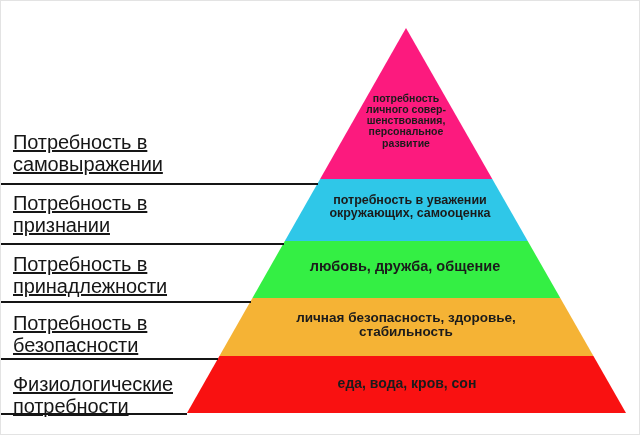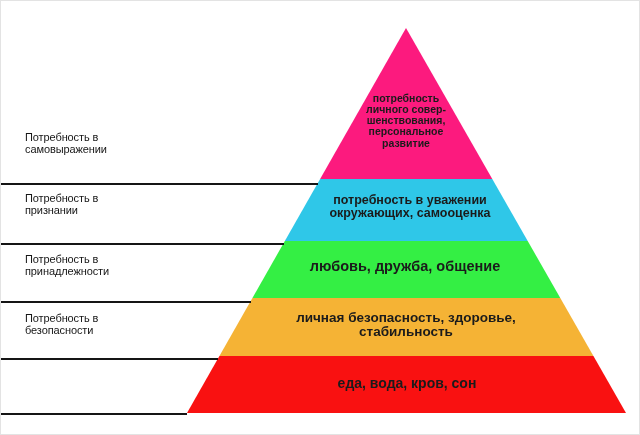--- a/index.html
+++ b/index.html
@@ -30,26 +30,27 @@
     position: absolute;
     text-align: center;
     color: #1b1b1b;
     font-weight: bold;
     line-height: 1.06;
     white-space: pre-line;
     pointer-events: none;
   }
   .left-label {
     position: absolute;
-    left: 24px;
+    left: 12px;
     color: #161616;
-    font-size: 11px;
+    font-size: 20px;
     line-height: 1.1;
     white-space: pre-line;
     letter-spacing: -0.1px;
+    text-decoration: underline;
   }
   .sep-line {
     position: absolute;
     left: 0;
     height: 0;
     border-top: 2px solid #151515;
   }
 </style>
 </head>
 <body>
@@ -71,20 +72,22 @@
   <div class="sep-line" id="sep-4" style="top: 412px; width: 186px;"></div>
 
   <div class="left-label" id="label-0" style="top: 130px;">Потребность в
 самовыражении</div>
   <div class="left-label" id="label-1" style="top: 191px;">Потребность в
 признании</div>
   <div class="left-label" id="label-2" style="top: 252px;">Потребность в
 принадлежности</div>
   <div class="left-label" id="label-3" style="top: 311px;">Потребность в
 безопасности</div>
+  <div class="left-label" id="label-4" style="top: 372px;">Физиологические
+потребности</div>
 
   <div class="tier-text" id="tier-text-0" style="font-size: 10.5px; top: 92px; left: 0px; width: 640px; text-align: center; transform: translateX(85px);">потребность
 личного совер-
 шенствования,
 персональное
 развитие</div>
   <div class="tier-text" id="tier-text-1" style="font-size: 12.5px; top: 193px; left: 0px; width: 640px; text-align: center; transform: translateX(89px);">потребность в уважении
 окружающих, самооценка</div>
   <div class="tier-text" id="tier-text-2" style="font-size: 14.5px; top: 258px; left: 0px; width: 640px; text-align: center; transform: translateX(84px);">любовь, дружба, общение</div>
   <div class="tier-text" id="tier-text-3" style="font-size: 13.5px; top: 310px; left: 0px; width: 640px; text-align: center; transform: translateX(85px);">личная безопасность, здоровье,

